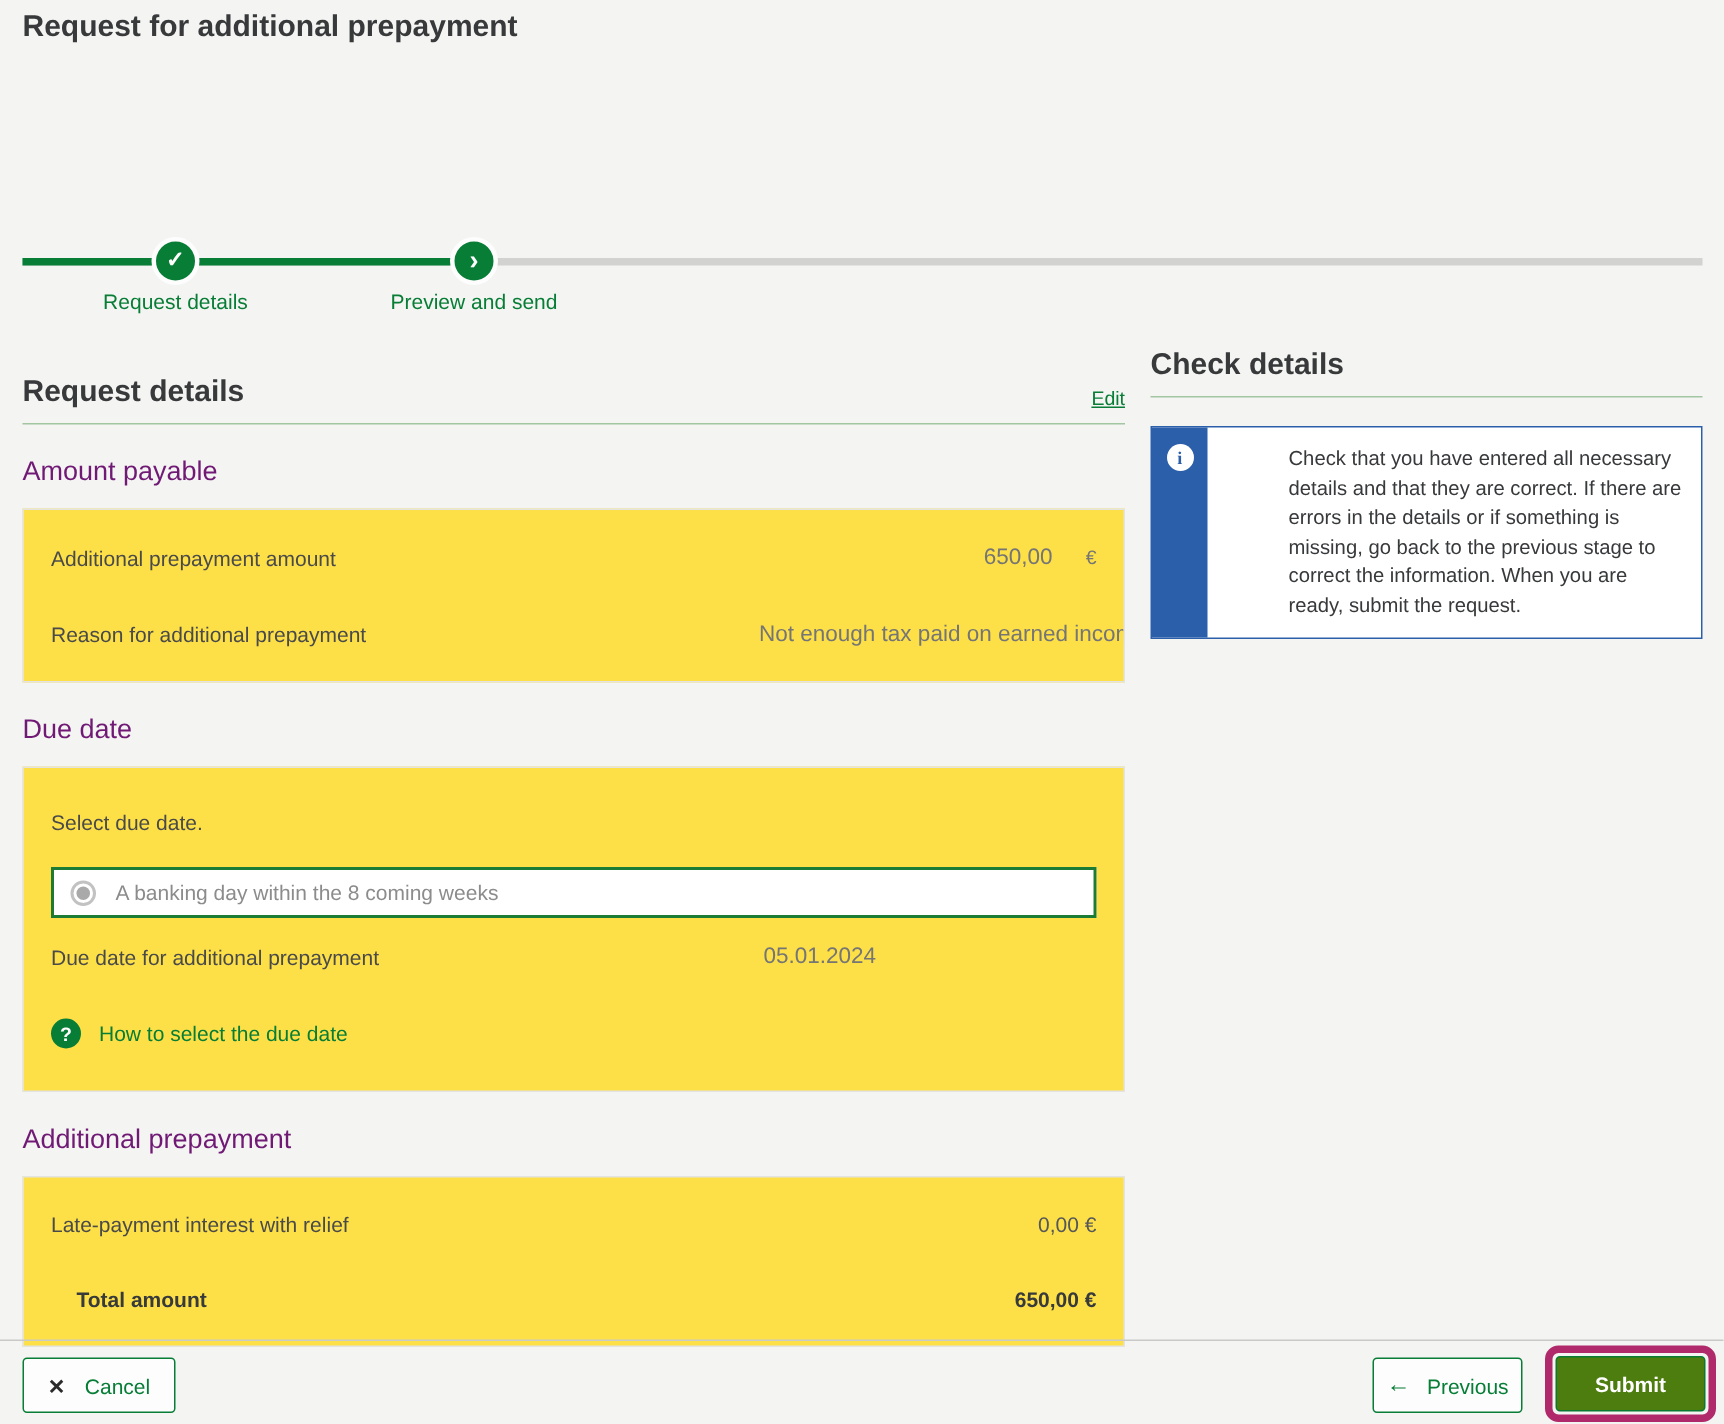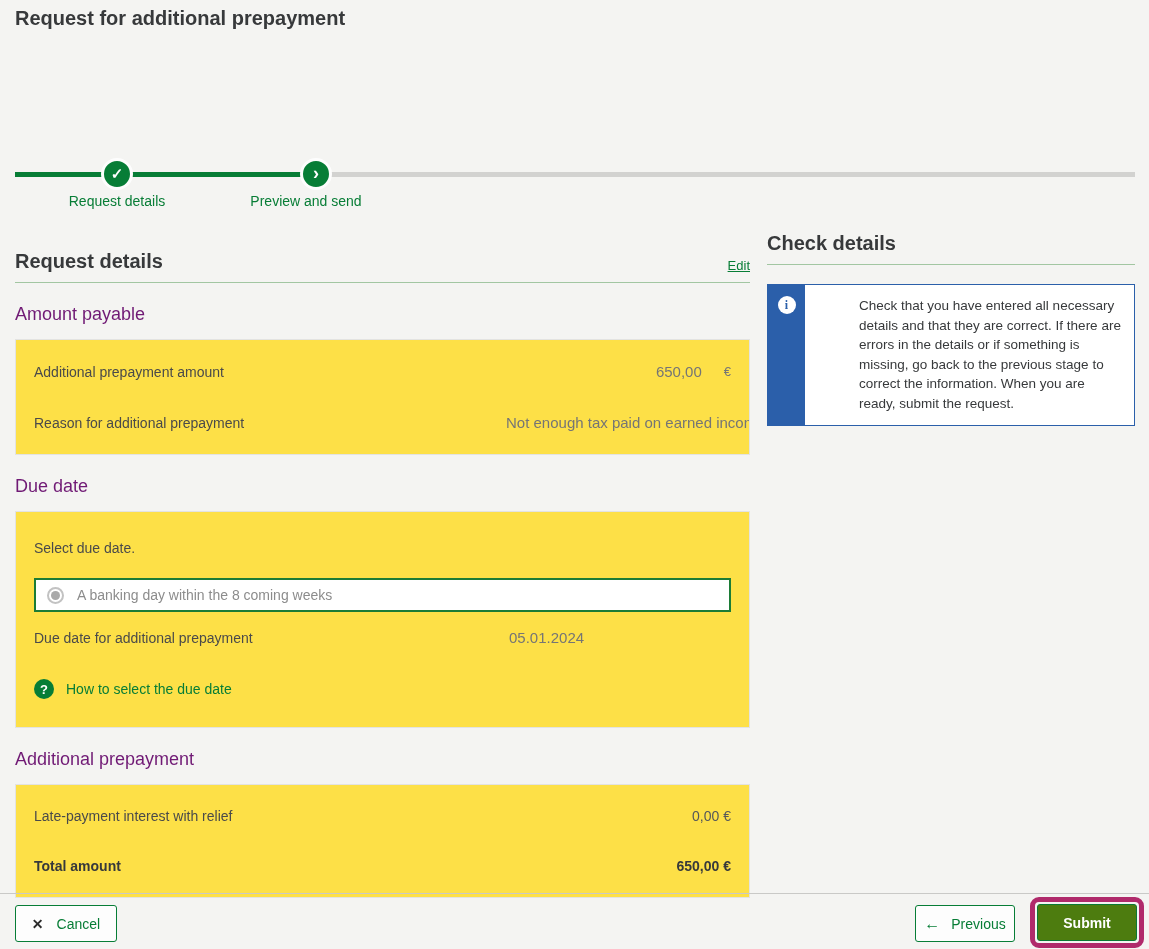--- a/index.html
+++ b/index.html
@@ -29,21 +29,21 @@
     color: #fff; font-weight: 700;
   }
   .step-circle.c1 { left: 86px; font-size: 15px; }
   .step-circle.c2 { left: 285px; font-size: 18px; }
   .step-circle .glyph { line-height: 1; transform: translateY(-1px); }
   .step-label {
     position: absolute; top: 35px; transform: translateX(-50%);
     font-size: 14px; color: #077d36; white-space: nowrap;
   }
   .step-label.l1 { left: 102px; }
-  .step-label.l2 { left: 291px; }
+  .step-label.l2 { left: 301px; }
 
   
   .left-col  { position: absolute; left: 15px;  top: 232px; width: 735px; }
   .right-col { position: absolute; left: 767px; top: 232px; width: 368px; }
 
   .section-header {
     display: flex; justify-content: space-between; align-items: flex-end;
     border-bottom: 1px solid #a2c6a2; padding-bottom: 9px;
   }
   .section-header h2 { font-size: 20px; font-weight: 700; color: #37393b; }
@@ -84,21 +84,21 @@
   .radio-label { font-size: 14px; color: #8c8c8c; }
   .help-row { display: flex; align-items: center; margin: 16px 0 22px; cursor: pointer; }
   .help-icon {
     width: 20px; height: 20px; border-radius: 50%; background: #077d36;
     color: #fff; font-size: 13px; font-weight: 700;
     display: flex; align-items: center; justify-content: center; margin-right: 12px; flex: none;
   }
   .help-text { font-size: 14px; color: #077d36; }
 
   
-  .total-row { font-weight: 700; color: #37393b; }
+  .total-row { font-weight: 700; color: #37393b; margin-left: 17px; }
   .total-row .t-value { font-size: 14px; font-weight: 700; color: #37393b; }
   .plain-value { color: #55575a; font-size: 14px; }
 
   
   .info-box {
     display: flex; margin-top: 19px; background: #fff;
     border: 1px solid #2b5faa; min-height: 121px;
   }
   .info-stripe {
     width: 37px; background: #2b5faa; flex: none;

